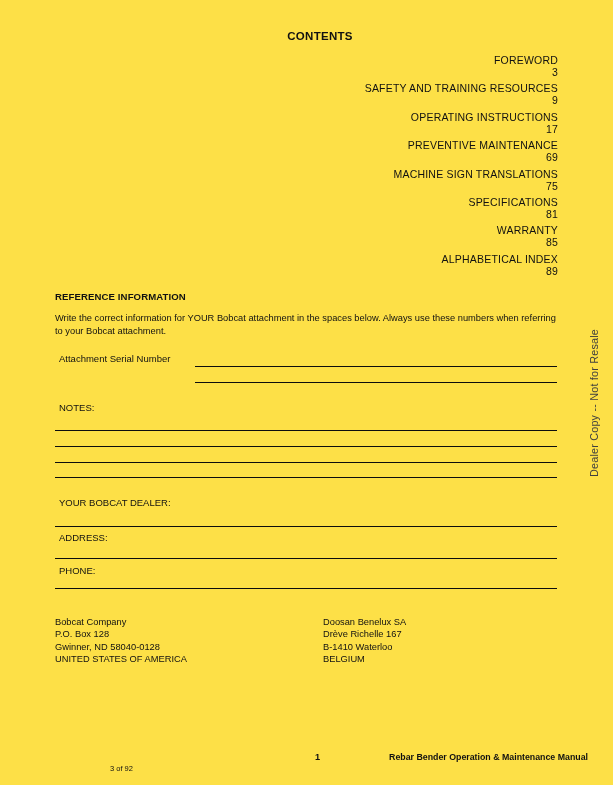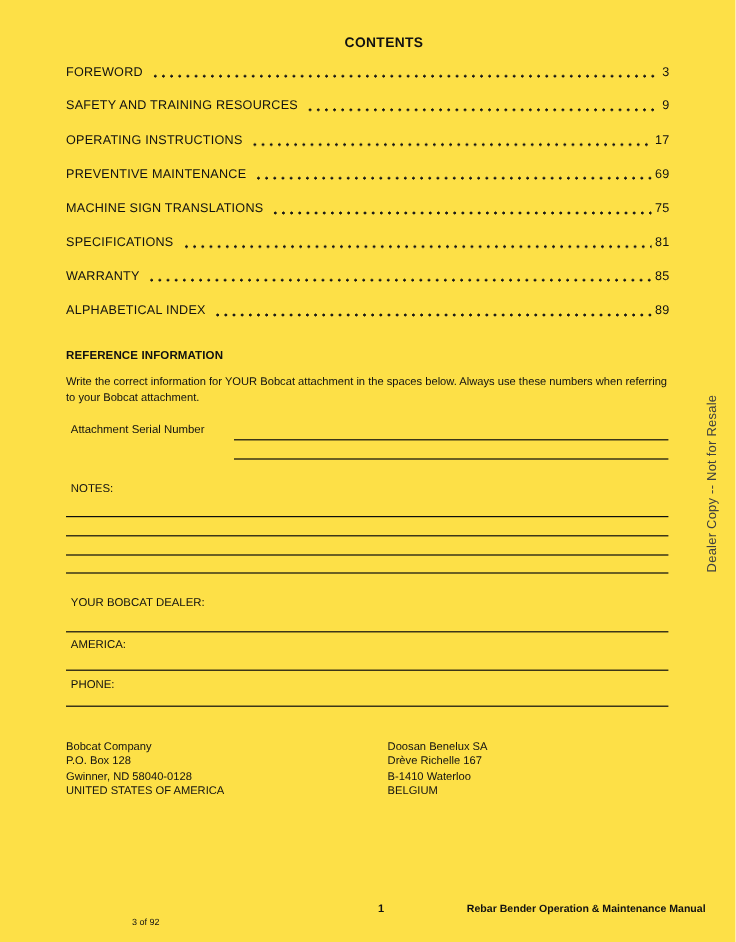--- a/index.html
+++ b/index.html
@@ -15,20 +15,21 @@
     position:absolute;top:30px;left:55px;width:530px;
     margin:0;text-align:center;
     font-size:11.5px;font-weight:bold;letter-spacing:0.3px;
   }
   .toc{position:absolute;top:55px;left:55px;width:503px;}
   .toc-row{
     display:flex;align-items:flex-end;
     height:11px;margin-bottom:17.4px;
     font-size:10.5px;letter-spacing:0.2px;line-height:11px;
     white-space:nowrap;
+    flex-direction:column;
   }
   .toc-label{flex:0 0 auto;}
   .dots{
     flex:1 1 auto;height:3px;margin:0 3px 1px 7px;
     background-image:radial-gradient(circle, #161616 1.05px, transparent 1.3px);
     background-size:6.8px 3px;
     background-repeat:repeat-x;
     background-position:left bottom;
   }
   .toc-page{flex:0 0 auto;text-align:right;}
@@ -116,21 +117,21 @@
 
   <span class="field-label" style="top:402px;">NOTES:</span>
   <div class="rule" style="top:430px;left:55px;width:502px;"></div>
   <div class="rule" style="top:446px;left:55px;width:502px;"></div>
   <div class="rule" style="top:462px;left:55px;width:502px;"></div>
   <div class="rule" style="top:477px;left:55px;width:502px;"></div>
 
   <span class="field-label" style="top:497px;">YOUR BOBCAT DEALER:</span>
   <div class="rule" style="top:526px;left:55px;width:502px;"></div>
 
-  <span class="field-label" style="top:532px;">AMERICA:</span>
+  <span class="field-label" style="top:532px;">ADDRESS:</span>
   <div class="rule" style="top:558px;left:55px;width:502px;"></div>
 
   <span class="field-label" style="top:565px;">PHONE:</span>
   <div class="rule" style="top:588px;left:55px;width:502px;"></div>
 
   <div class="addr addr-left">
     <div>Bobcat Company</div>
     <div>P.O. Box 128</div>
     <div>Gwinner, ND 58040-0128</div>
     <div>UNITED STATES OF AMERICA</div>

